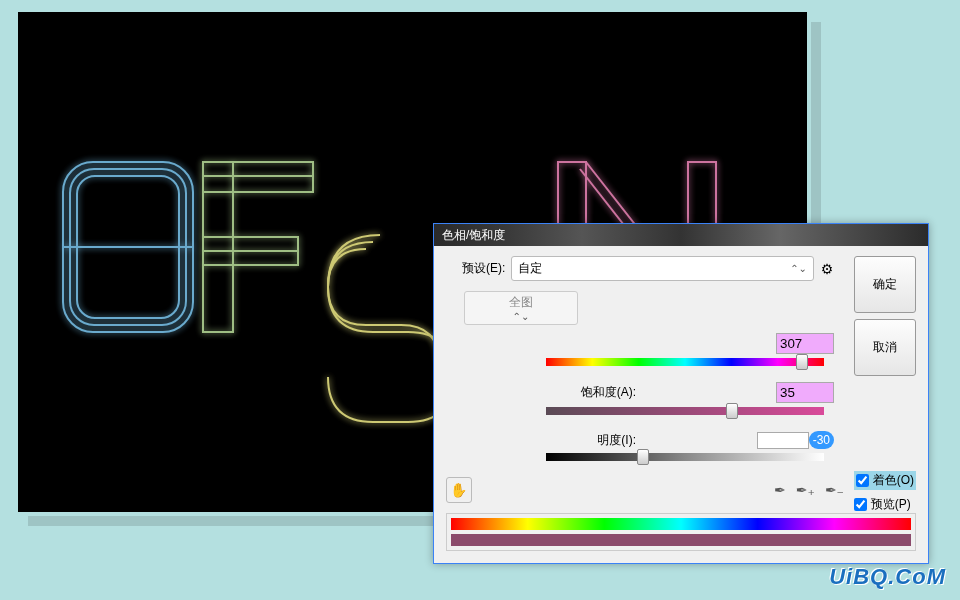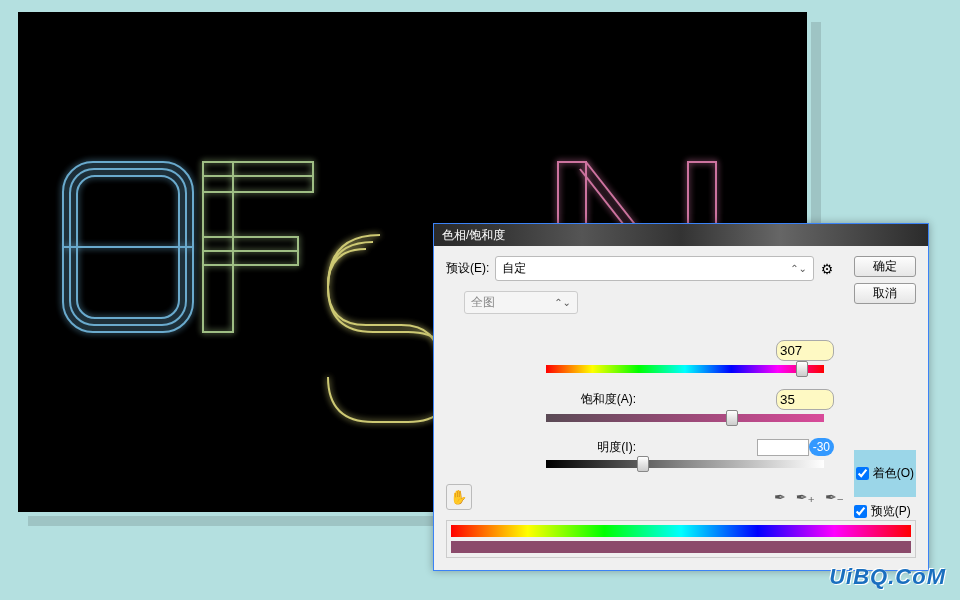--- a/index.html
+++ b/index.html
@@ -41,21 +41,21 @@
   .dlg-body {
     padding: 10px 12px 12px 12px;
     position: relative;
   }
   .preset-row {
     display: flex;
     align-items: center;
     gap: 6px;
     margin-bottom: 10px;
   }
-  .preset-row label { white-space: nowrap; }
+  .preset-row label { white-space: nowrap; margin-left: 16px; }
   .preset-select {
     flex: 1;
     border: 1px solid #bbb;
     background: #fff;
     padding: 3px 6px;
     border-radius: 3px;
     display: flex;
     justify-content: space-between;
     align-items: center;
   }
@@ -67,63 +67,64 @@
   .btns {
     position: absolute;
     right: 12px;
     top: 10px;
     display: flex;
     flex-direction: column;
     gap: 6px;
   }
   .btn {
     width: 60px;
-    padding: 1px 0;
+    padding: 19px 0;
     text-align: center;
     border: 1px solid #999;
     background: linear-gradient(#fdfdfd,#e6e6e6);
     border-radius: 3px;
     font-family: Liberation Serif, serif;
   }
   .content {
     margin-right: 72px;
   }
   .scope-select {
     width: 100px;
     border: 1px solid #ccc;
     background: #f5f5f5;
     color: #888;
     padding: 2px 6px;
     border-radius: 3px;
     display: flex;
     justify-content: space-between;
     align-items: center;
     margin-left: 18px;
-    margin-bottom: 26px;
+    margin-bottom: 8px;
+    flex-direction: column;
   }
   .slider-row {
     display: flex;
     align-items: center;
     margin-left: 70px;
     margin-right: 10px;
     margin-bottom: 4px;
   }
   .slider-label {
     width: 120px;
     text-align: right;
     padding-right: 20px;
   }
   .slider-input {
     width: 50px;
     border: 1px solid #aaa;
     padding: 2px 3px;
     text-align: left;
     background: #fff;
   }
-  .highlight { background: #fef9c3; border-radius: 8px; }
+  .highlight { background: #f0abfc; }
   .lightness-sel { background: #3399ff; color: #fff; border-radius: 9px; }
   .slider-track {
     margin-left: 100px;
     margin-right: 20px;
     height: 10px;
     position: relative;
     margin-bottom: 14px;
   }
   .track-hue {
     height: 8px;
@@ -331,21 +332,21 @@
         <div class="eyedroppers">
           <span>✒</span>
           <span>✒₊</span>
           <span>✒₋</span>
         </div>
       </div>
 
     </div>
 
     <div class="checks">
-      <label class="check" style="background:#9bd6e8;padding:15px 2px;">
+      <label class="check" style="background:#9bd6e8;padding:1px 2px;">
         <input type="checkbox" checked="" style="">
         <span>着色(O)</span>
       </label>
       <label class="check">
         <input type="checkbox" checked="" style="">
         <span>预览(P)</span>
       </label>
     </div>
 
     <div class="spectrum-bars">

